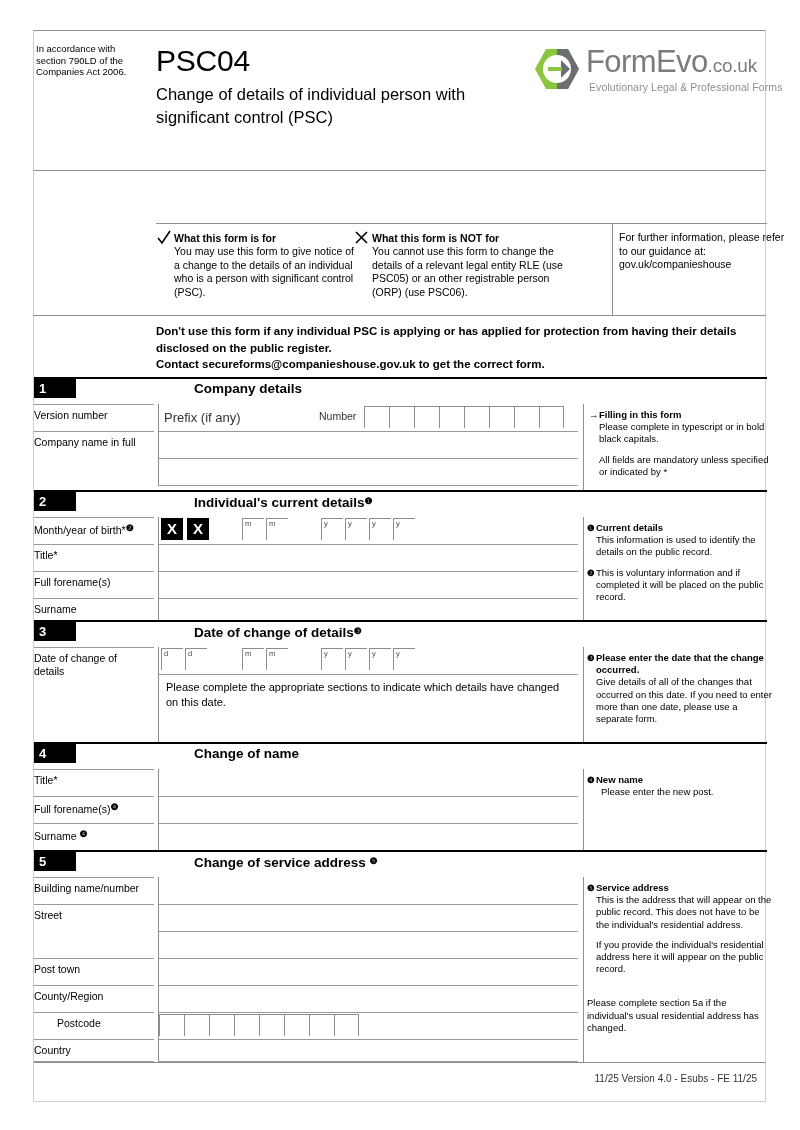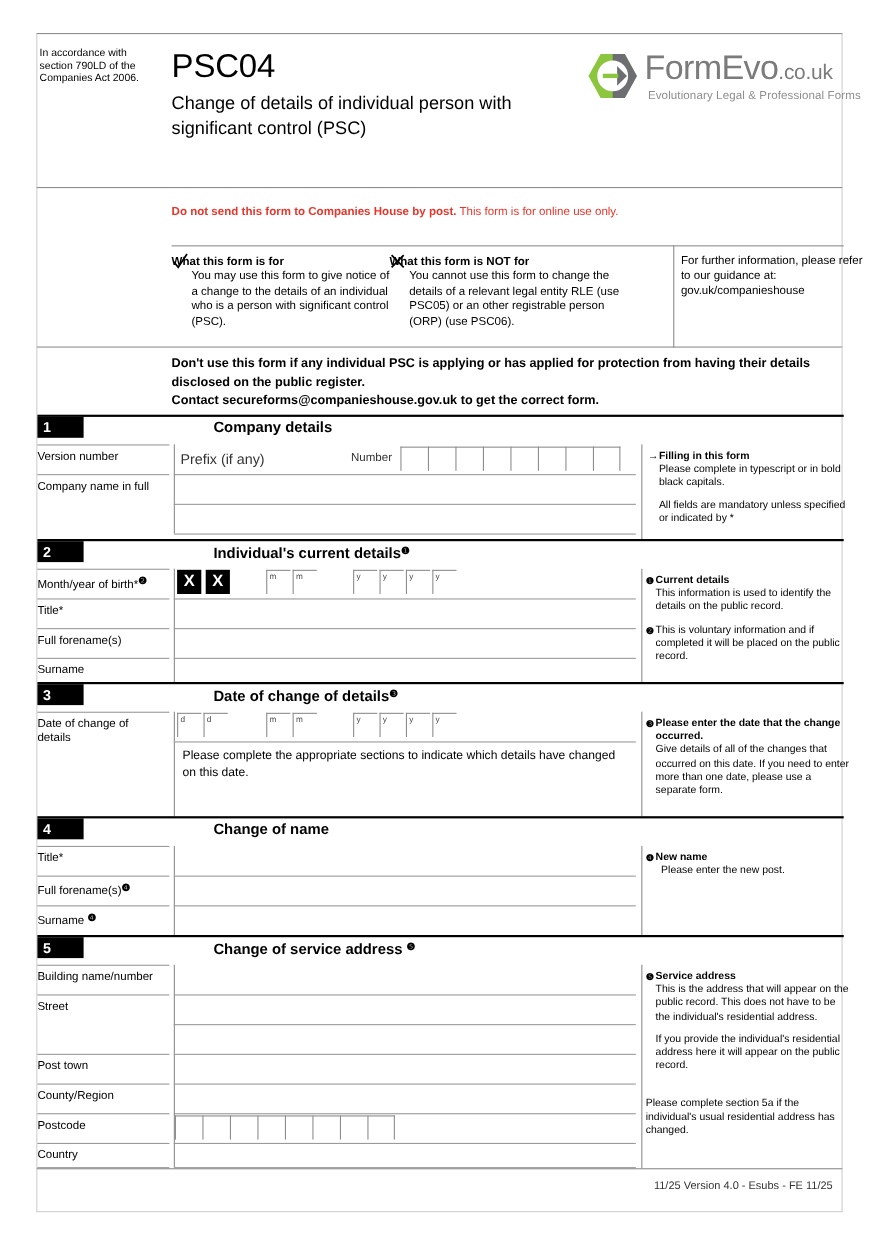--- a/index.html
+++ b/index.html
@@ -58,21 +58,21 @@
     font-size:10.5px; line-height:15px; color:#e8352a;
   }
   .redwarn b { font-weight:bold; }
   .redwarn .norm { font-weight:normal; }
   .band .sep { position:absolute; left:122px; top:52px; width:611px; border-top:1px solid #8d8d8d; }
   .band .vsep { position:absolute; left:578px; top:52px; height:93px; border-left:1px solid #8d8d8d; }
 
   .col-for  { position:absolute; left:122px; top:60px; width:200px; }
   .col-not  { position:absolute; left:320px; top:60px; width:215px; }
   .col-info { position:absolute; left:585px; top:60px; width:175px; }
-  .col-for .hd, .col-not .hd { font-size:10.5px; font-weight:bold; line-height:14px; }
+  .col-for .hd, .col-not .hd { font-size:10.5px; font-weight:bold; line-height:14px; margin-left:18px; }
   .col-for .bd, .col-not .bd { font-size:10.5px; line-height:13.5px; margin-left:18px; }
   .col-info .bd { font-size:10.5px; line-height:13.5px; }
   .mark { position:absolute; left:0; top:-1px; width:16px; height:16px; }
 
   
   .dontuse {
     position:absolute; left:33px; top:315px; width:733px; height:62px;
     border-left:1px solid #cfcfcf; border-right:1px solid #cfcfcf;
     border-top:1px solid #8d8d8d;
   }
@@ -150,21 +150,20 @@
           <path d="M27,13 L36,22 L27,31 Z" fill="#6d6e71"></path>
           <rect x="14" y="20" width="14" height="4" fill="#8cc63f"></rect>
         </svg>
       </div>
       <div class="brand"><span>FormEvo</span><span class="tld">.co.uk</span></div>
       <div class="tagline">Evolutionary Legal &amp; Professional Forms</div>
     </div>
   </div>
 
   <div class="band">
-    <div class="redwarn"><b>Do not send this form to Companies House by post.</b><span class="norm"> This form is for online use only.</span></div>
     <div class="sep"></div>
     <div class="vsep"></div>
 
     <div class="col-for">
       <span class="mark">
         <svg width="16" height="16" viewBox="0 0 16 16">
             <path d="M2,8 L6,13 L14,1" stroke="#000" stroke-width="1.6" fill="none"></path>
           </svg>
       </span>
       <div class="hd">What this form is for</div>
@@ -345,21 +344,21 @@
 
     <div class="labline" style="left:0; top:27px; width:120px;"></div>
     <div class="rowlabel" style="left:0; top:32px;">Building name/number</div>
     <div class="labline" style="left:0; top:54px; width:120px;"></div>
     <div class="rowlabel" style="left:0; top:59px;">Street</div>
     <div class="labline" style="left:0; top:108px; width:120px;"></div>
     <div class="rowlabel" style="left:0; top:113px;">Post town</div>
     <div class="labline" style="left:0; top:135px; width:120px;"></div>
     <div class="rowlabel" style="left:0; top:140px;text-align:right;">County/Region</div>
     <div class="labline" style="left:0; top:162px; width:120px;"></div>
-    <div class="rowlabel" style="left:0; top:167px;">Postcode</div>
+    <div class="rowlabel" style="left:0; top:167px;padding-left:23px;">Postcode</div>
     <div class="labline" style="left:0; top:189px; width:120px;"></div>
     <div class="rowlabel" style="left:0; top:194px;">Country</div>
     <div class="labline" style="left:0; top:211px; width:120px;"></div>
 
     <div class="field" style="left:124px; top:27px; width:420px; height:27px; border-bottom:none;"></div>
     <div class="fieldline" style="left:124px; top:54px; width:420px;"></div>
     <div class="field" style="left:124px; top:54px; width:420px; height:27px; border-bottom:none;"></div>
     <div class="fieldline" style="left:124px; top:81px; width:420px;"></div>
     <div class="field" style="left:124px; top:81px; width:420px; height:27px; border-bottom:none;"></div>
     <div class="fieldline" style="left:124px; top:108px; width:420px;"></div>

